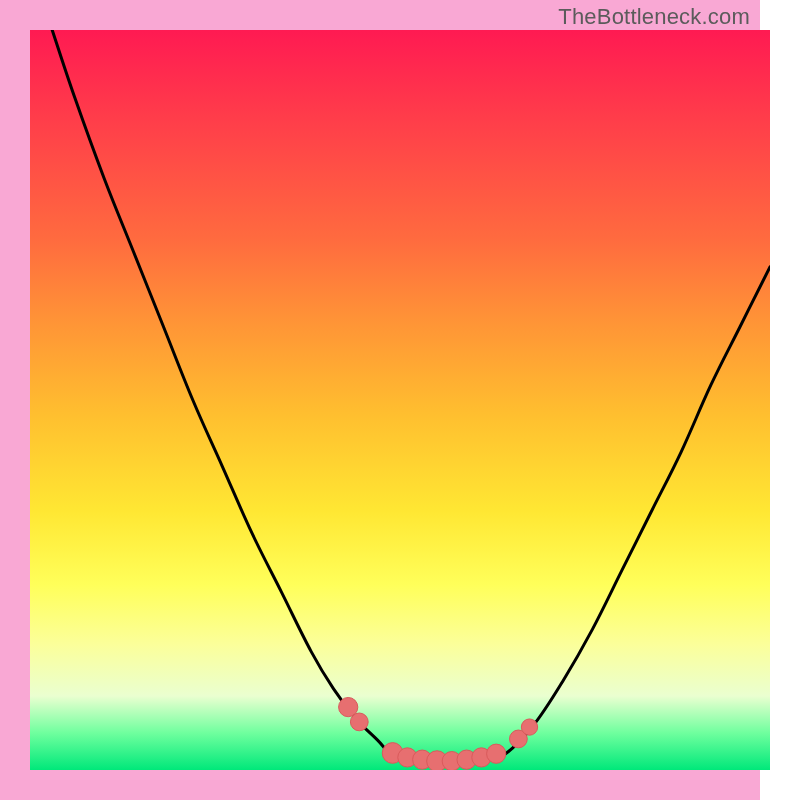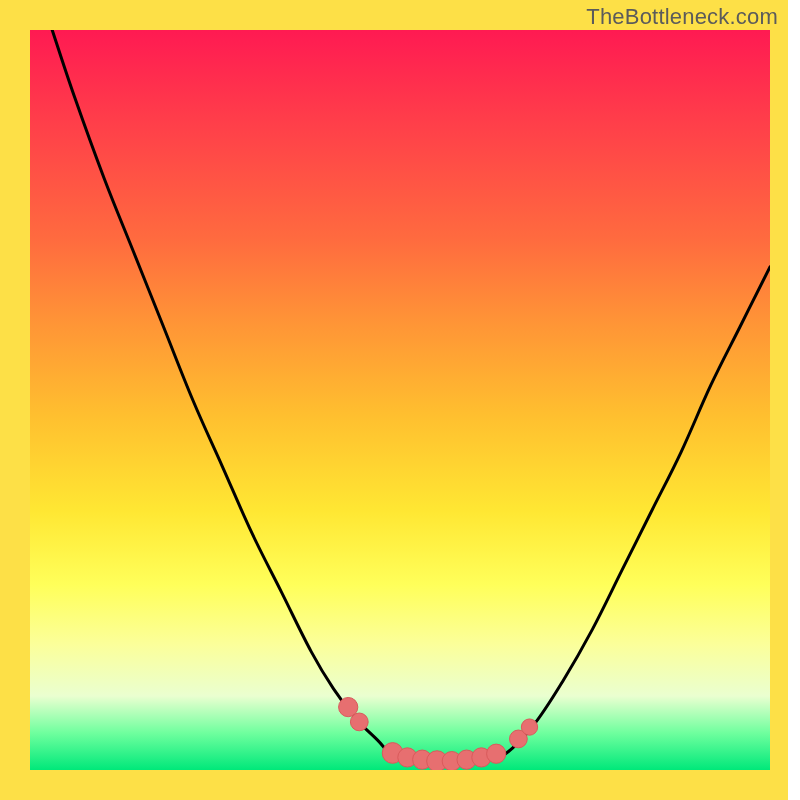--- a/index.html
+++ b/index.html
@@ -7,22 +7,21 @@
     padding: 0;
     width: 800px;
     height: 800px;
     overflow: hidden;
     font-family: Arial, Helvetica, sans-serif;
   }
   .stage {
     position: relative;
     width: 760px;
     height: 800px;
-    background: #fde047;
-    padding-left: 28px;
+    background: #f9a8d4;
   }
   .plot-area {
     position: absolute;
     left: 30px;
     top: 30px;
     width: 740px;
     height: 740px;
     overflow: hidden;
   }
   .gradient-bg {

